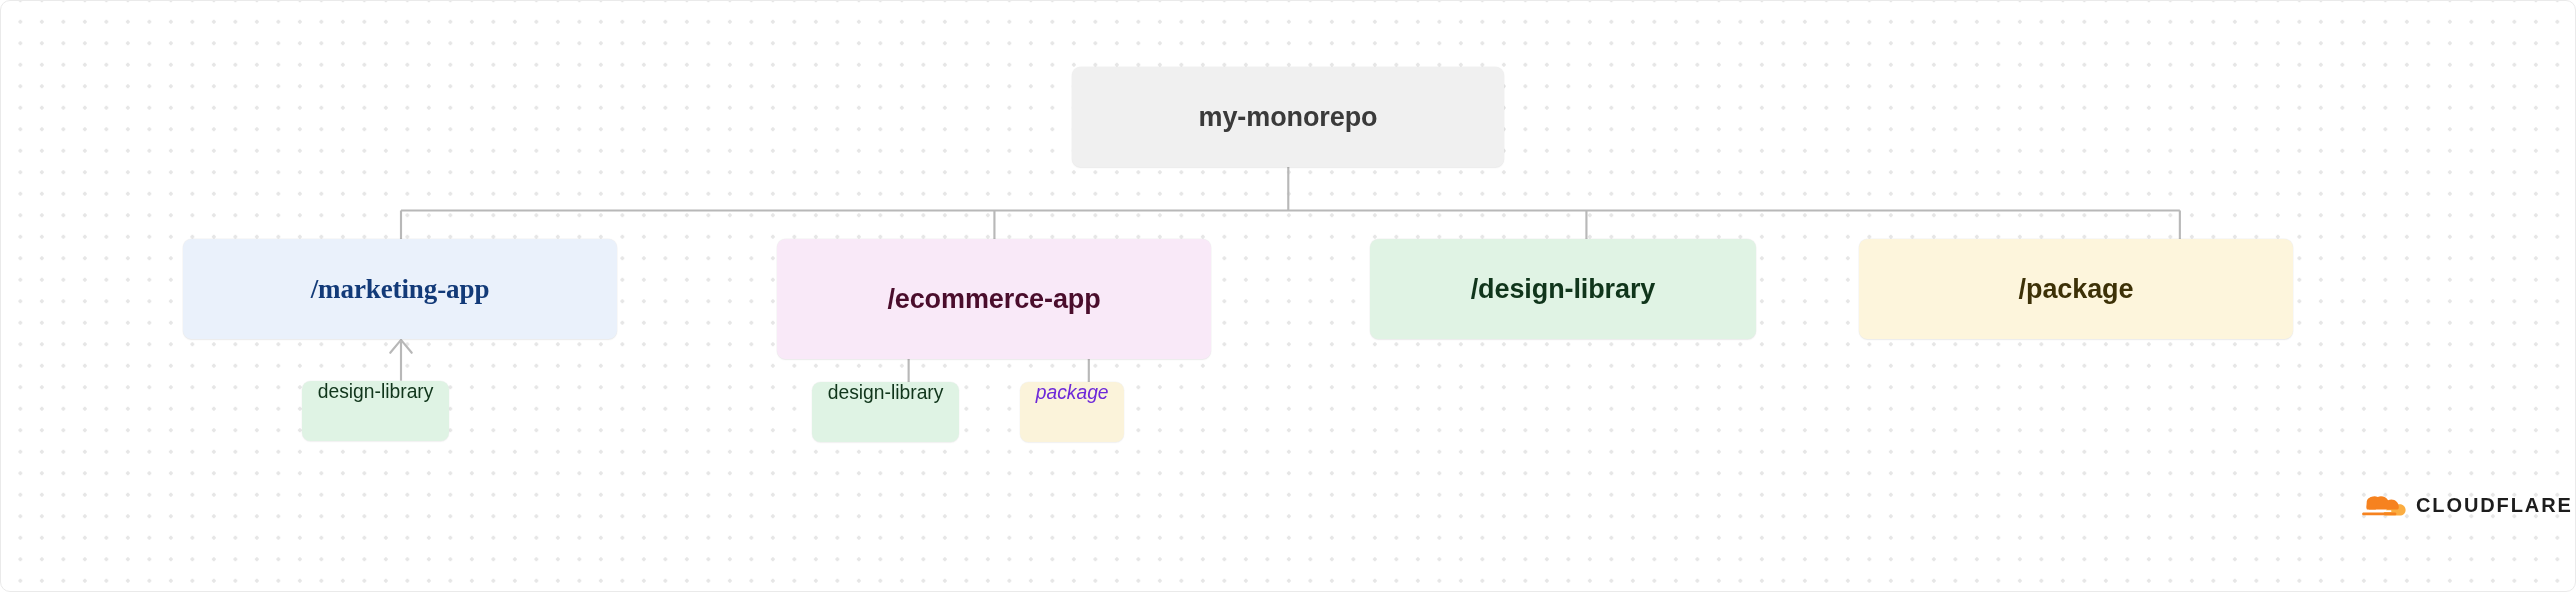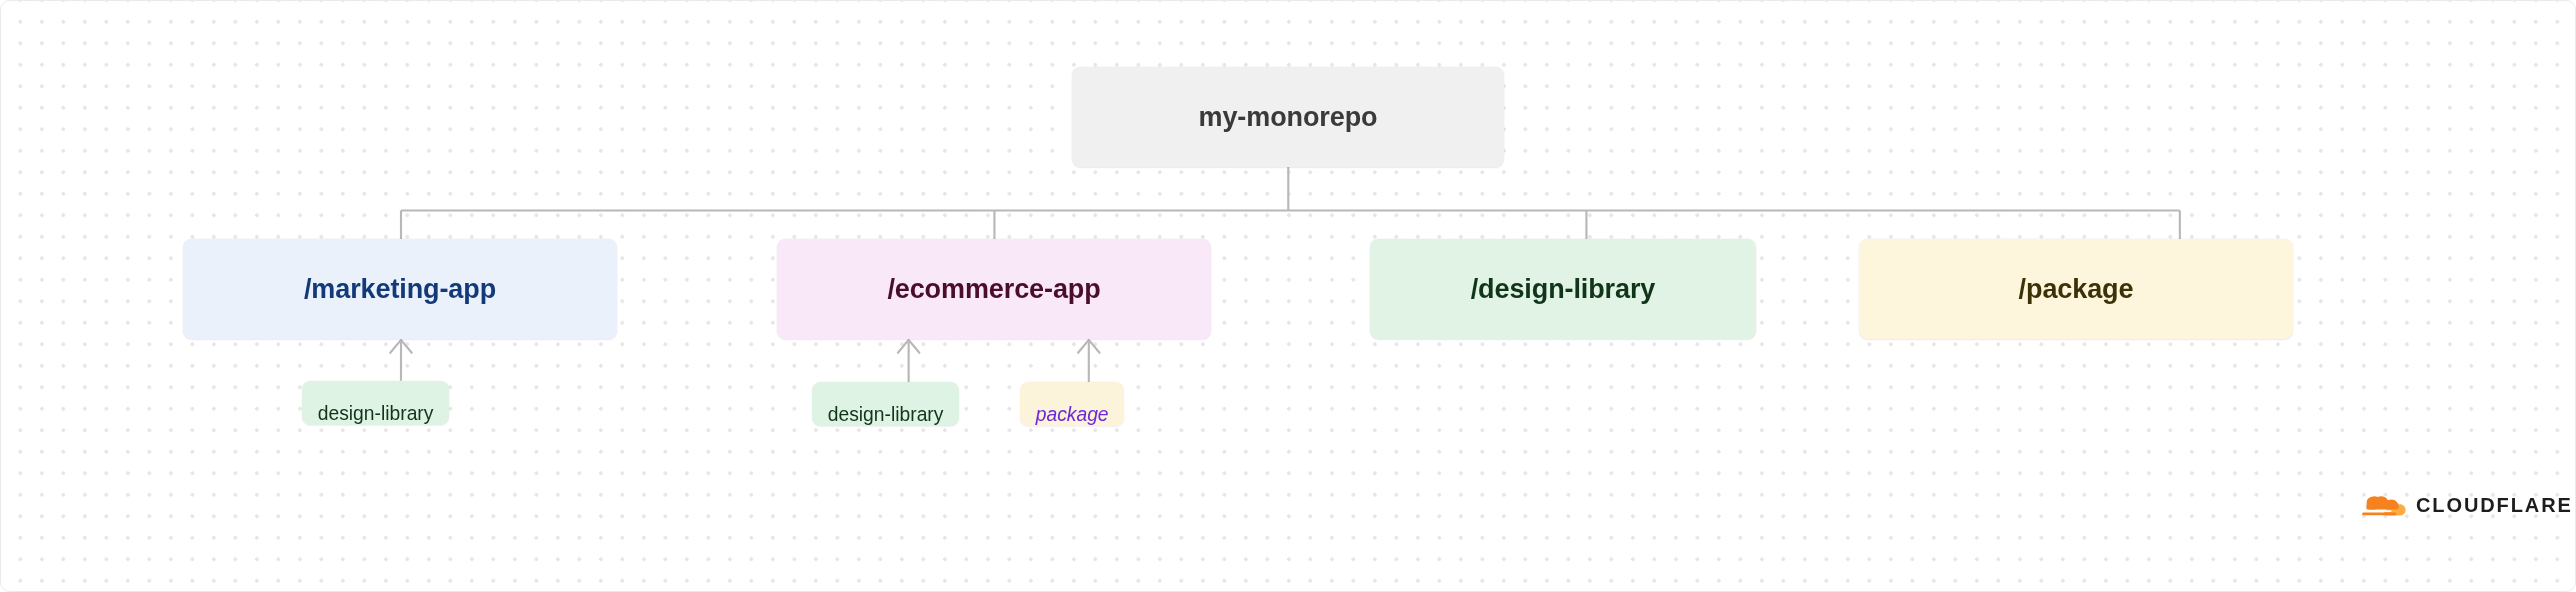--- a/index.html
+++ b/index.html
@@ -54,25 +54,25 @@
     width: 432px; height: 100px;
     background: #f0f0f0;
   }
   #node-root .node-label { color: #3a3a3a; }
 
   #node-marketing {
     left: 182px; top: 238px;
     width: 434px; height: 100px;
     background: #eaf1fb;
   }
-  #node-marketing .node-label { color: #123a78; }
+  #node-marketing .node-label { color: #123a78; font-family: Liberation Serif, serif; }
 
   #node-ecommerce {
     left: 776px; top: 238px;
-    width: 434px; height: 100px;
+    width: 434px; height: 120px;
     background: #f9e9f8;
   }
   #node-ecommerce .node-label { color: #4a0d2c; }
 
   #node-design {
     left: 1369px; top: 238px;
     width: 386px; height: 100px;
     background: #e0f3e4;
   }
   #node-design .node-label { color: #10351b; }
@@ -81,23 +81,23 @@
     left: 1858px; top: 238px;
     width: 434px; height: 100px;
     background: #fdf5dc;
   }
   #node-package .node-label { color: #3d3107; }
 
   
   .pill {
     position: absolute;
     display: flex;
-    align-items: flex-end;
+    align-items: flex-start;
     justify-content: center;
-    height: 44px;
+    height: 60px;
     padding: 0 15.7px;
     border-radius: 8.6px;
     box-shadow: 0 0.7px 1.4px rgba(0,0,0,0.05), 0 0 0 0.7px rgba(0,0,0,0.02);
   }
   .pill-label {
     font-size: 19.3px;
     font-weight: normal;
     white-space: nowrap;
   }
   .pill-green { background: #dff3e4; }

